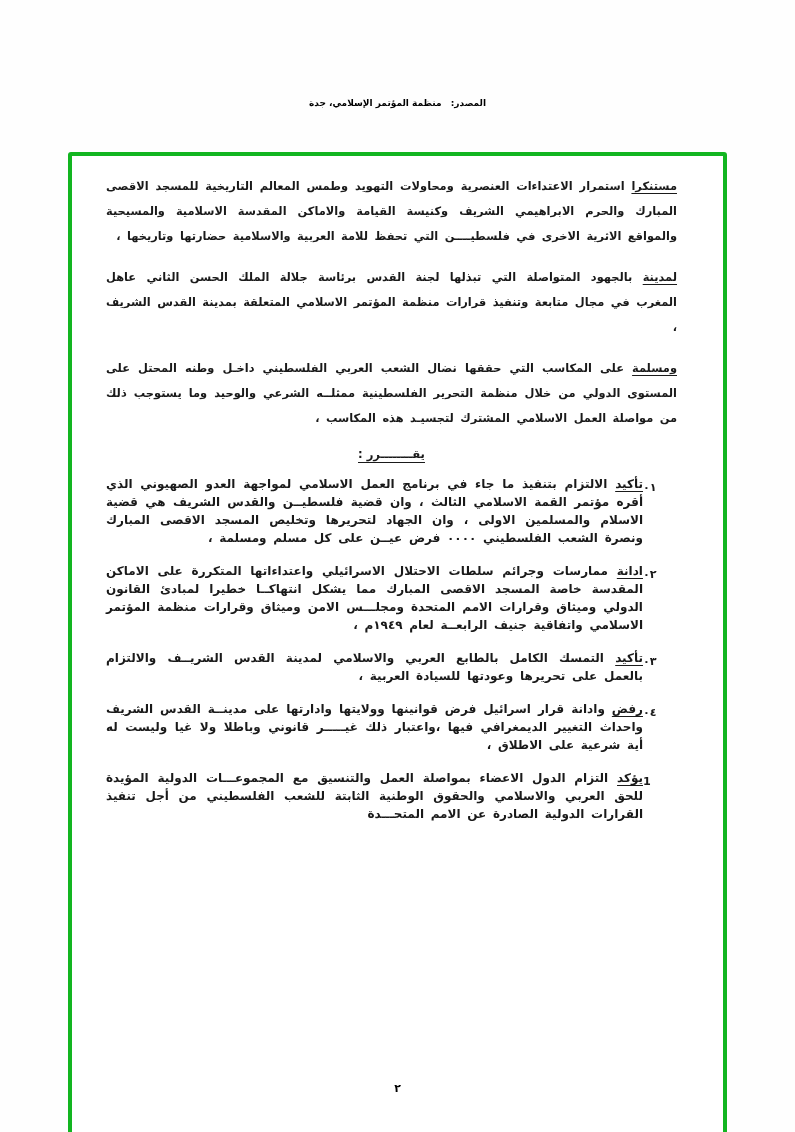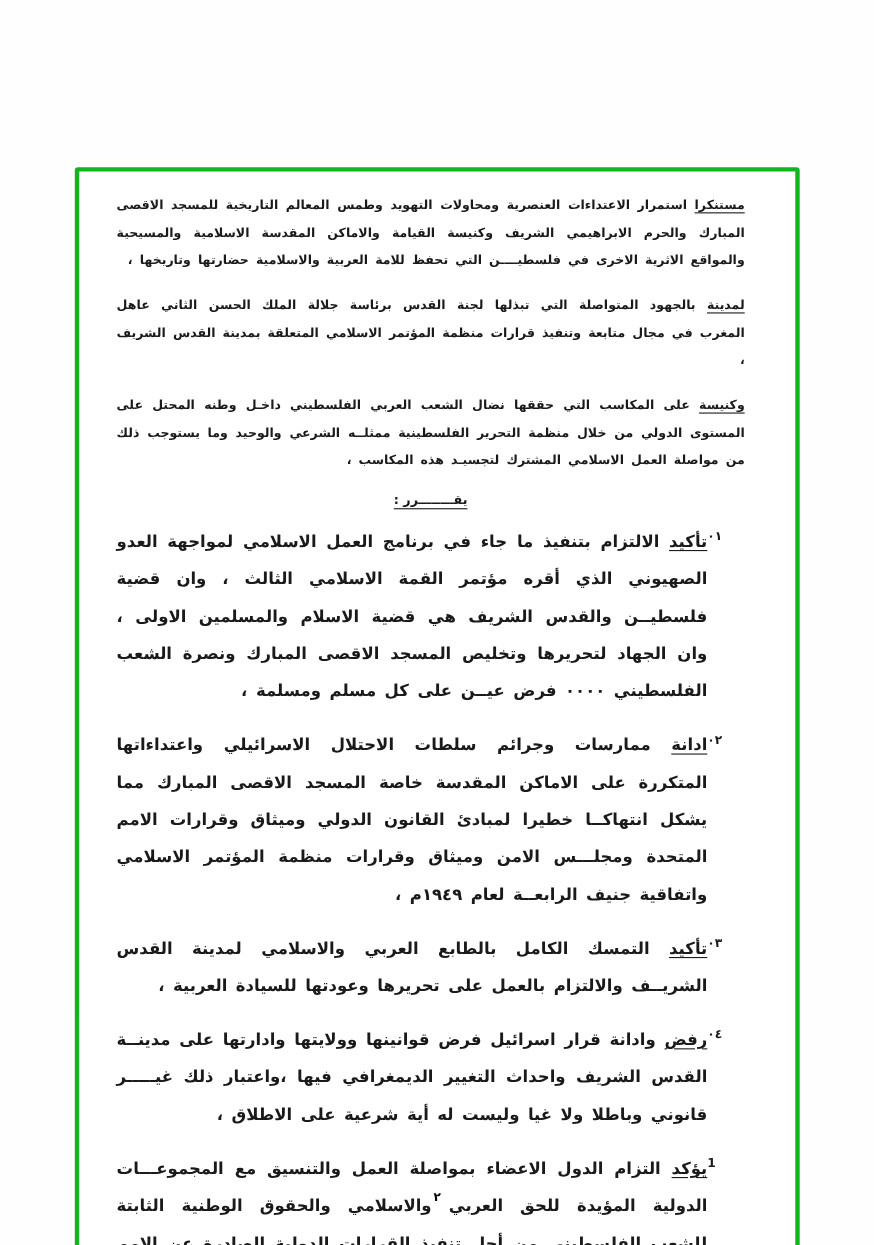--- a/index.html
+++ b/index.html
@@ -115,22 +115,22 @@
     line-height: 25px;
     padding-top: 0px;
     text-align: left;
     color: #1a1a1a;
     letter-spacing: 0.5px;
     direction: ltr;
     unicode-bidi: isolate;
   }
   .item-body {
     flex: 1 1 auto;
-    font-size: 15px;
-    line-height: 34px;
+    font-size: 12px;
+    line-height: 18px;
     text-align: justify;
     color: #1a1a1a;
     letter-spacing: 0.6px;
     word-spacing: 2.5px;
   }
   .item-body .lead {
     text-decoration: underline;
     text-underline-offset: 3px;
   }
 
@@ -145,38 +145,42 @@
     font-weight: bold;
     color: #000000;
   }
 </style>
 </head>
 <body>
 
 <div class="page">
 
   <div class="header">
+    <div class="header-source">
+      <span class="lbl">المصدر:</span>
+      <span>منظمة المؤتمر الإسلامي، جدة</span>
+    </div>
   </div>
 
   <div class="frame">
     <div class="frame-inner">
 
       <p class="para">
         <span class="lead">مستنكرا</span>
         <span>استمرار الاعتداءات العنصرية ومحاولات التهويد وطمس المعالم التاريخية للمسجد الاقصى المبارك والحرم الابراهيمي الشريف وكنيسة القيامة والاماكن المقدسة الاسلامية والمسيحية والمواقع الاثرية الاخرى في فلسطيــــن التي تحفظ للامة العربية والاسلامية حضارتها وتاريخها ،</span>
       </p>
 
 
       <p class="para">
         <span class="lead">لمدينة</span>
         <span>بالجهود المتواصلة التي تبذلها لجنة القدس برئاسة جلالة الملك الحسن الثاني عاهل المغرب في مجال متابعة وتنفيذ قرارات منظمة المؤتمر الاسلامي المتعلقة بمدينة القدس الشريف ،</span>
       </p>
 
       <p class="para">
-        <span class="lead">وكنيسة</span>
+        <span class="lead">ومسلمة</span>
         <span>على المكاسب التي حققها نضال الشعب العربي الفلسطيني داخـل وطنه المحتل على المستوى الدولي من خلال منظمة التحرير الفلسطينية ممثلــه الشرعي والوحيد وما يستوجب ذلك من مواصلة العمل الاسلامي المشترك لتجسيـد هذه المكاسب ،</span>
       </p>
 
       <div class="decides">
         <span>يقــــــــرر :</span>
       </div>
 
       <ul class="items">
         <li class="item">
           <div class="item-num">٠١</div>

